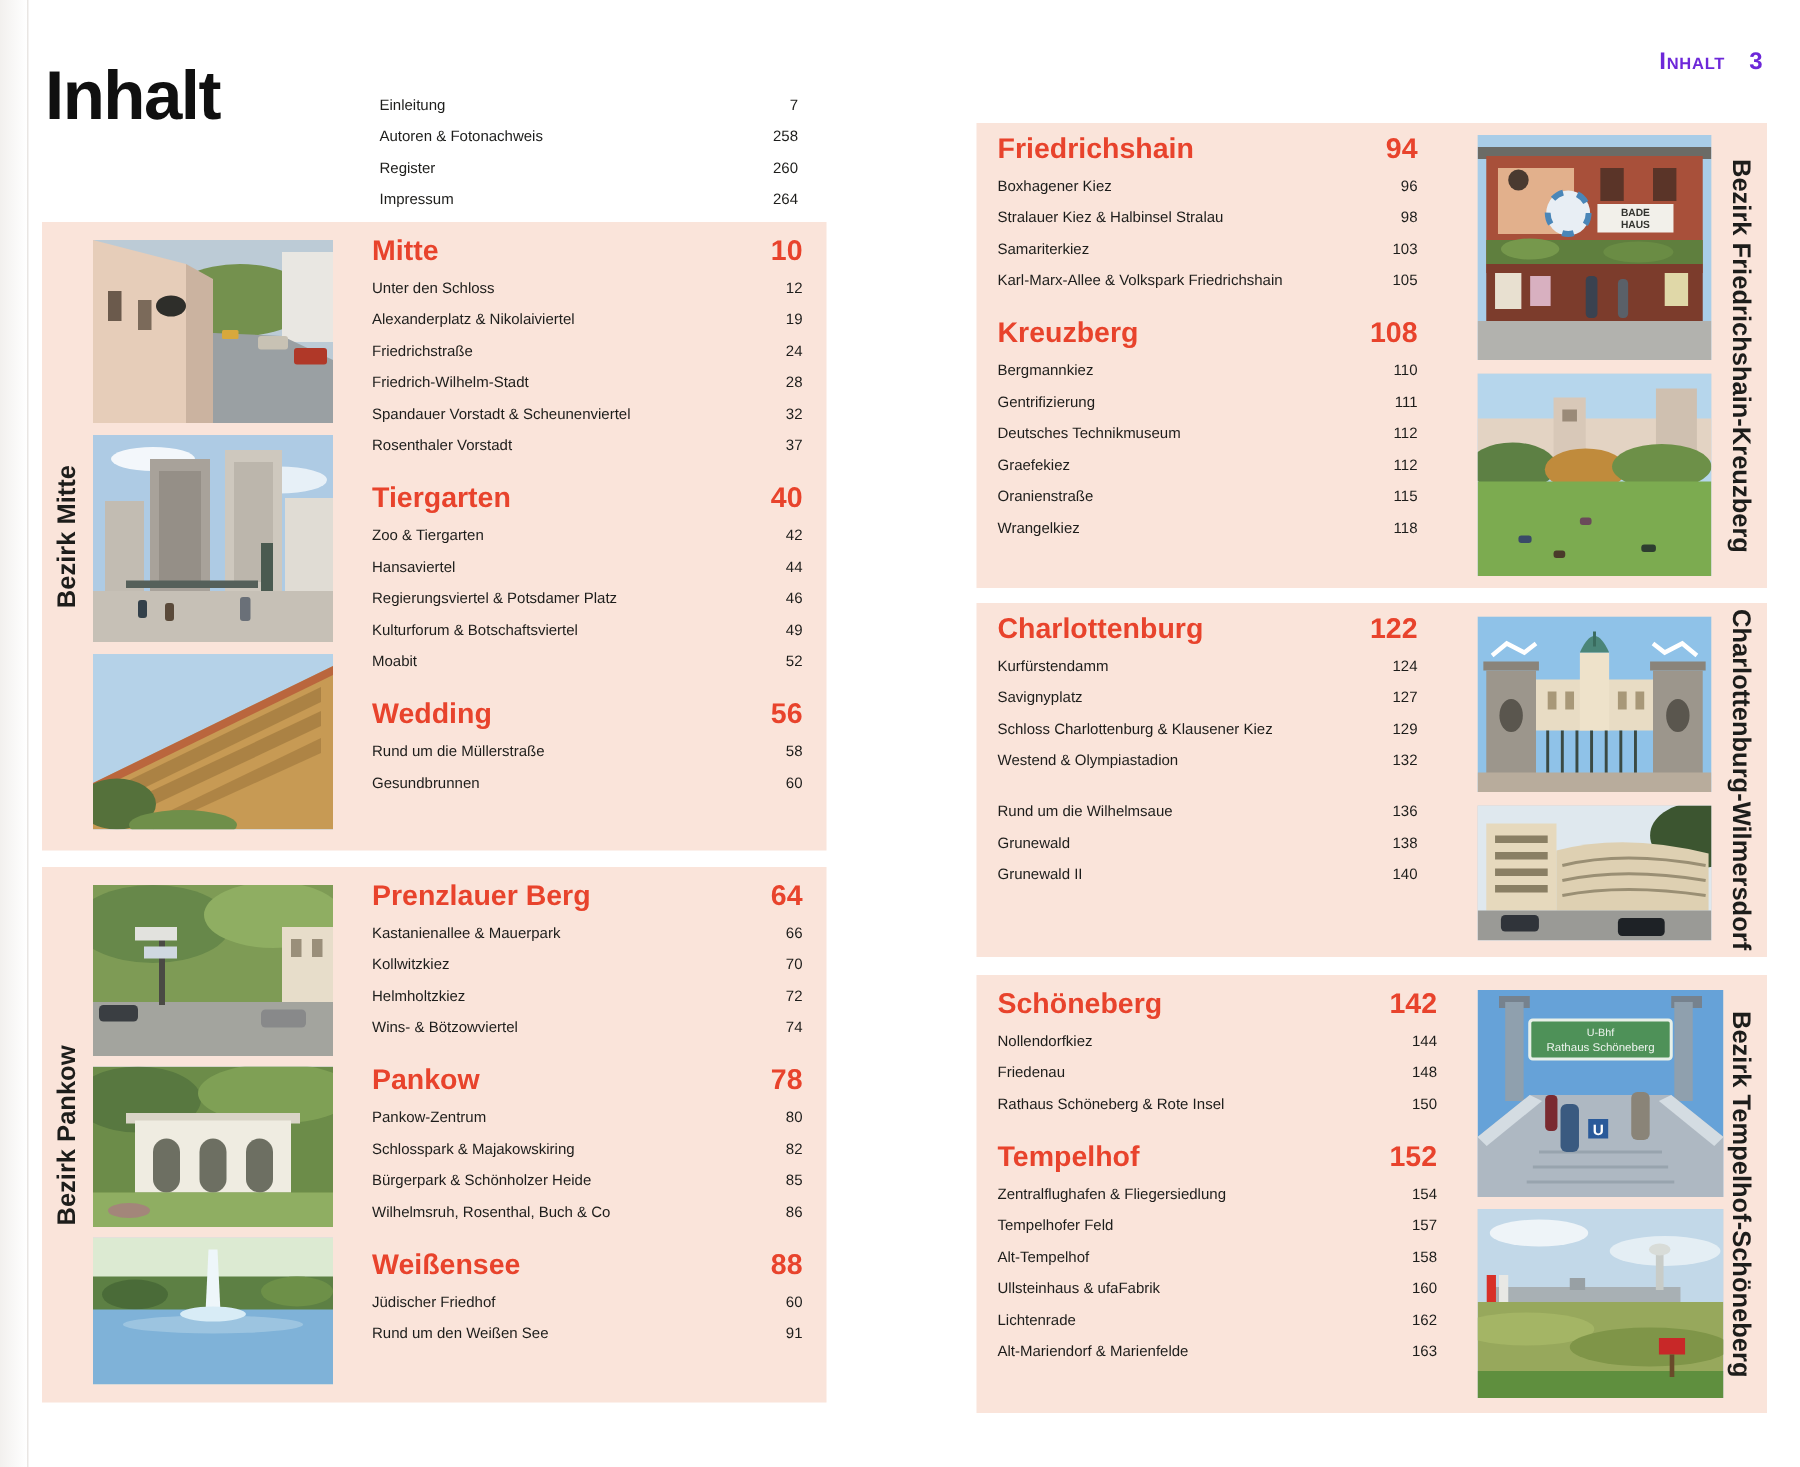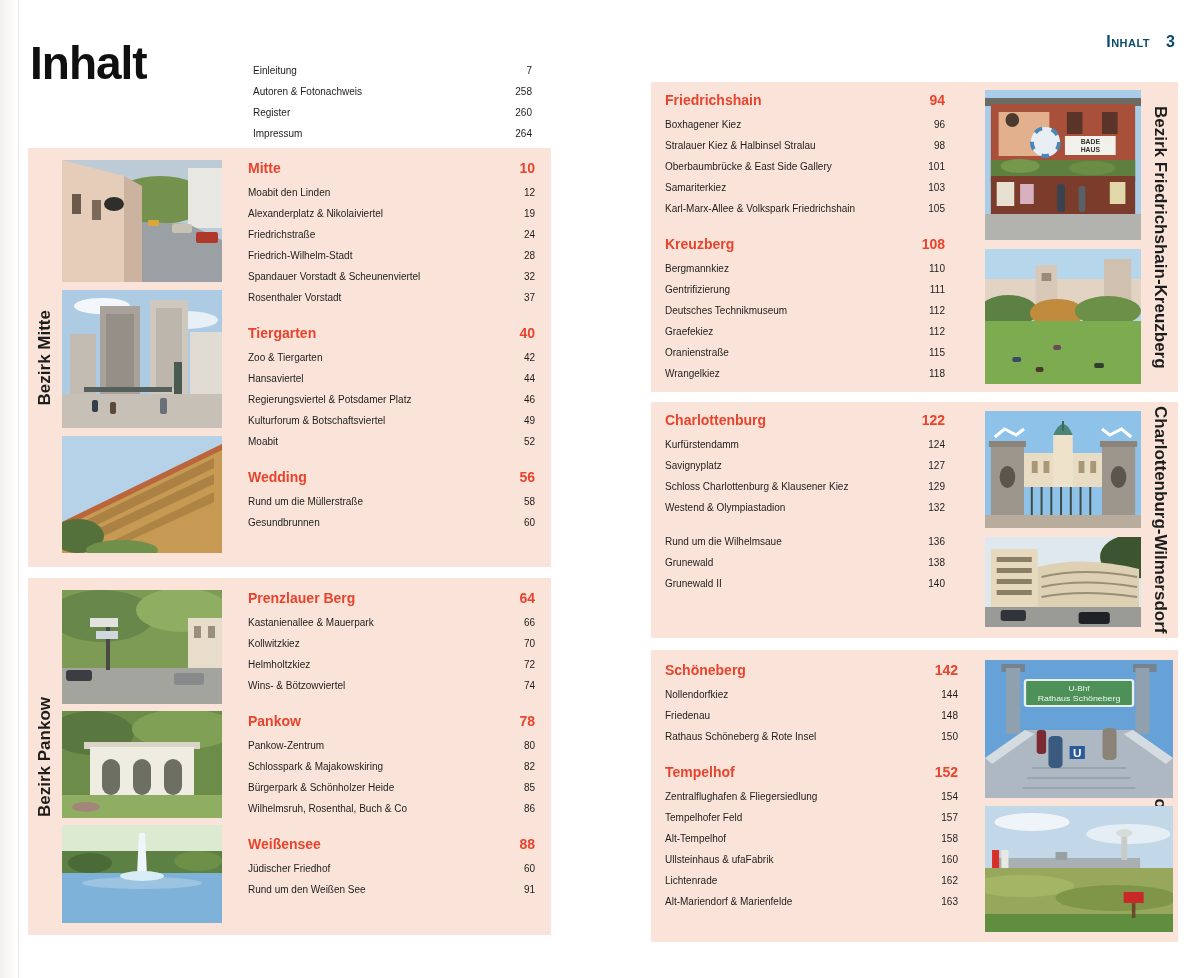--- a/index.html
+++ b/index.html
@@ -2,41 +2,41 @@
 <html><head>
 <meta charset="utf-8">
 <style>
   html,body{margin:0;padding:0;background:#ffffff;}
   .sheet{position:relative;width:1200px;height:978px;background:#ffffff;overflow:hidden;
          font-family:"Liberation Sans","DejaVu Sans",sans-serif;color:#1d1d1b;}
   .page-edge{position:absolute;left:0;top:0;bottom:0;width:18px;
              background:linear-gradient(to right,#f2f0ee,#ffffff);border-right:1px solid #e9e6e3;}
   .title{position:absolute;left:30px;top:36px;margin:0;font-size:46px;font-weight:700;
          letter-spacing:-1px;color:#101010;}
-  .pagehead{position:absolute;top:33px;right:25px;font-size:16px;color:#0c4a6e;}
+  .pagehead{position:absolute;top:33px;right:25px;font-size:16px;color:#6d28d9;}
   .ph-label{font-variant:small-caps;font-weight:700;letter-spacing:.5px;}
   .ph-num{margin-left:16px;font-weight:700;}
   .frontmatter{position:absolute;left:253px;top:60px;width:279px;}
   .frontmatter .row{font-size:10px;line-height:21px;}
   .panel{position:absolute;background:#fae4da;}
   .vlabel{position:absolute;top:0;bottom:0;display:flex;align-items:center;justify-content:center;
           font-weight:700;font-size:17px;color:#1d1d1b;}
   .vleft{left:0;width:34px;}
   .vright{right:0;width:36px;}
   .vleft span{writing-mode:vertical-rl;transform:rotate(180deg);}
   .vright span{writing-mode:vertical-rl;}
   .photos{position:absolute;display:flex;flex-direction:column;}
   .photo{width:100%;overflow:hidden;background:#cfd8de;}
   .photo svg{display:block;width:100%;height:100%;}
   .toc{position:absolute;}
   .sec + .sec{margin-top:13px;}
   .row{position:relative;padding-right:40px;}
   .pg{position:absolute;right:0;top:0;text-align:right;}
   .item{font-size:10px;line-height:21px;color:#1d1d1b;}
-  .head{font-size:14px;line-height:24px;font-weight:700;color:#e8432c;margin-bottom:2px;}
+  .head{font-size:19px;line-height:24px;font-weight:700;color:#e8432c;margin-bottom:2px;}
   .it{}
   .lbl{white-space:nowrap;}
 </style>
 </head>
 <body>
 
 <div class="sheet">
   <div class="page-edge"></div>
 
   <div class="pagehead">
@@ -101,21 +101,21 @@
           <polygon points="40,110 152,56 152,66 40,117" fill="#8a6530" opacity=".4"></polygon>
           <polygon points="0,86 160,8 160,14 0,92" fill="#b0452e" opacity=".6"></polygon>
           <ellipse cx="16" cy="100" rx="26" ry="17" fill="#55713b"></ellipse>
           <ellipse cx="60" cy="114" rx="36" ry="10" fill="#6f8f4a"></ellipse>
         </svg>
       </div>
     </div>
     <div class="toc" style="left:220px;top:8px;right:16px;">
       <div class="sec">
         <div class="row head"><span class="lbl">Mitte</span><span class="pg">10</span></div>
-        <div class="row item"><span class="lbl">Moabit den Linden</span><span class="pg">12</span></div>
+        <div class="row item"><span class="lbl">Unter den Schloss</span><span class="pg">12</span></div>
         <div class="row item"><span class="lbl">Alexanderplatz &amp; Nikolaiviertel</span><span class="pg">19</span></div>
         <div class="row item"><span class="lbl">Friedrichstraße</span><span class="pg">24</span></div>
         <div class="row item"><span class="lbl">Friedrich-Wilhelm-Stadt</span><span class="pg">28</span></div>
         <div class="row item"><span class="lbl">Spandauer Vorstadt &amp; Scheunenviertel</span><span class="pg">32</span></div>
         <div class="row item"><span class="lbl">Rosenthaler Vorstadt</span><span class="pg">37</span></div>
       </div>
       <div class="sec">
         <div class="row head"><span class="lbl">Tiergarten</span><span class="pg">40</span></div>
         <div class="row item"><span class="lbl">Zoo &amp; Tiergarten</span><span class="pg">42</span></div>
         <div class="row item"><span class="lbl">Hansaviertel</span><span class="pg">44</span></div>
@@ -249,21 +249,20 @@
           <rect x="112" y="114" width="10" height="5" rx="2" fill="#2e3e30"></rect>
           <rect x="52" y="118" width="8" height="5" rx="2" fill="#4a3a2a"></rect>
         </svg>
       </div>
     </div>
     <div class="toc" style="left:14px;top:6px;right:233px;">
       <div class="sec">
         <div class="row head"><span class="lbl">Friedrichshain</span><span class="pg">94</span></div>
         <div class="row item"><span class="lbl">Boxhagener Kiez</span><span class="pg">96</span></div>
         <div class="row item"><span class="lbl">Stralauer Kiez &amp; Halbinsel Stralau</span><span class="pg">98</span></div>
-        <div class="row item"><span class="lbl">Oberbaumbrücke &amp; East Side Gallery</span><span class="pg">101</span></div>
         <div class="row item"><span class="lbl">Samariterkiez</span><span class="pg">103</span></div>
         <div class="row item"><span class="lbl">Karl-Marx-Allee &amp; Volkspark Friedrichshain</span><span class="pg">105</span></div>
       </div>
       <div class="sec">
         <div class="row head"><span class="lbl">Kreuzberg</span><span class="pg">108</span></div>
         <div class="row item"><span class="lbl">Bergmannkiez</span><span class="pg">110</span></div>
         <div class="row item it"><span class="lbl">Gentrifizierung</span><span class="pg">111</span></div>
         <div class="row item it"><span class="lbl">Deutsches Technikmuseum</span><span class="pg">112</span></div>
         <div class="row item"><span class="lbl">Graefekiez</span><span class="pg">112</span></div>
         <div class="row item"><span class="lbl">Oranienstraße</span><span class="pg">115</span></div>
@@ -332,21 +331,21 @@
         <div class="row item"><span class="lbl">Grunewald</span><span class="pg">138</span></div>
         <div class="row item"><span class="lbl">Grunewald II</span><span class="pg">140</span></div>
       </div>
     </div>
   </section>
 
   <section class="panel" style="left:651px;top:650px;width:527px;height:292px;">
     <div class="vlabel vright">
         <span>Bezirk Tempelhof-Schöneberg</span>
       </div>
-    <div class="photos" style="left:334px;top:10px;width:188px;gap:8px;">
+    <div class="photos" style="left:334px;top:10px;width:164px;gap:8px;">
       <div class="photo" style="height:138px;">
         <svg viewBox="0 0 160 138" preserveAspectRatio="none">
           <rect width="160" height="138" fill="#66a2d8"></rect>
           <rect x="14" y="4" width="20" height="8" fill="#76828e"></rect>
           <rect x="126" y="4" width="20" height="8" fill="#76828e"></rect>
           <rect x="18" y="8" width="12" height="66" fill="#8fa0ae"></rect>
           <rect x="128" y="8" width="12" height="66" fill="#8fa0ae"></rect>
           <rect x="34" y="20" width="92" height="26" rx="2" fill="#4e9158" stroke="#e8f0e8" stroke-width="2"></rect>
           <text x="80" y="31" text-anchor="middle" font-size="7" fill="#eef4ee">U-Bhf</text>
           <text x="80" y="41" text-anchor="middle" font-size="7.5" fill="#eef4ee">Rathaus Schöneberg</text>

